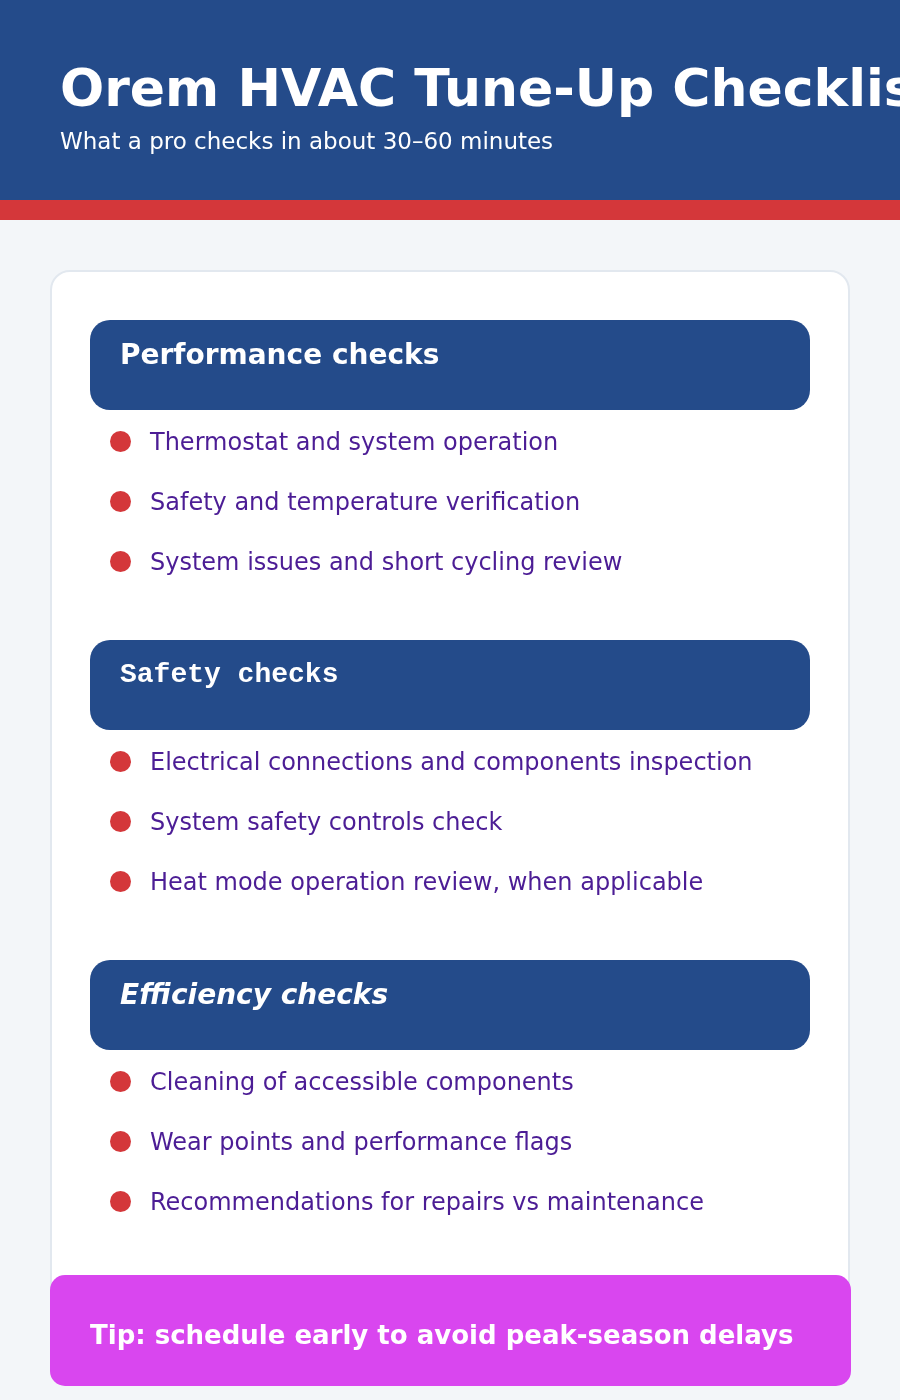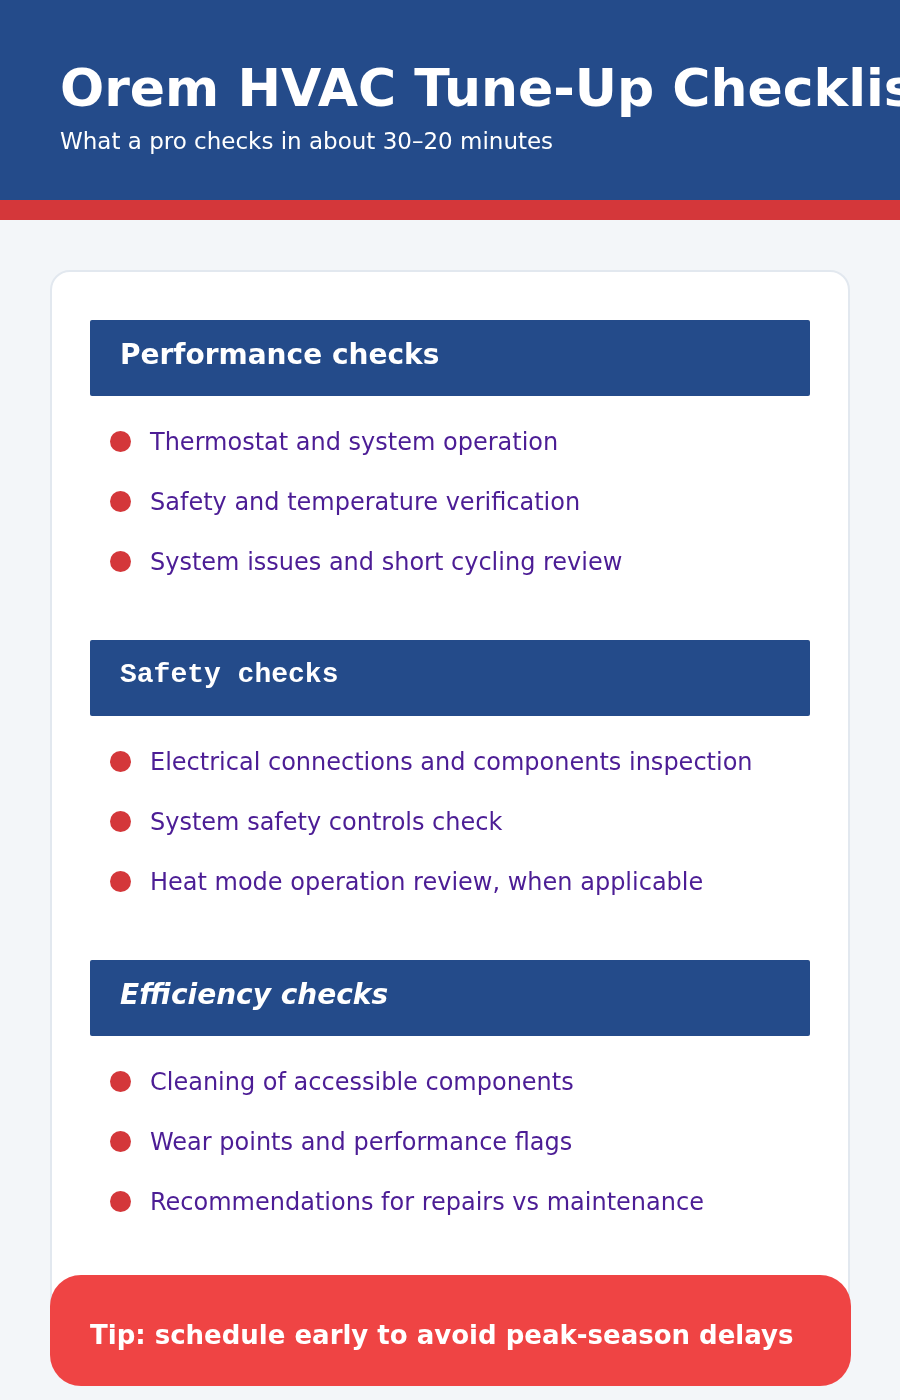--- a/index.html
+++ b/index.html
@@ -51,23 +51,23 @@
       width: 800px;
       height: 1080px;
       background: #ffffff;
       border: 2px solid #e2e8ef;
       border-radius: 20px;
     }
     .section-header {
       position: absolute;
       left: 90px;
       width: 720px;
-      height: 76px;
+      height: 90px;
       background: #244b8a;
-      border-radius: 2px;
+      border-radius: 20px;
     }
     .section-title {
       position: absolute;
       left: 30px;
       top: 0;
       line-height: 70px;
       font-size: 28px;
       font-weight: bold;
       color: #ffffff;
       white-space: nowrap;
@@ -95,40 +95,40 @@
       line-height: 30px;
       color: #4c1d95;
       white-space: nowrap;
     }
     .tip-banner {
       position: absolute;
       left: 50px;
       top: 1275px;
       width: 801px;
       height: 111px;
-      background: #ef4444;
-      border-radius: 31px;
+      background: #d946ef;
+      border-radius: 15px;
     }
     .tip-text {
       position: absolute;
       left: 40px;
       top: 0;
       line-height: 120px;
       font-size: 26px;
       font-weight: bold;
       color: #ffffff;
       white-space: nowrap;
     }
   </style>
 </head>
 <body>
 
 <div class="header">
   <div class="header-title">Orem HVAC Tune-Up Checklist</div>
-  <div class="header-subtitle">What a pro checks in about 30–20 minutes</div>
+  <div class="header-subtitle">What a pro checks in about 30–60 minutes</div>
 </div>
 <div class="accent-stripe"></div>
 
 <div class="card"></div>
 
 <div class="section-header" style="top:320px;">
   <span class="section-title">Performance checks</span>
 </div>
 <div class="item" style="top:427px;">
   <span class="bullet"></span>

